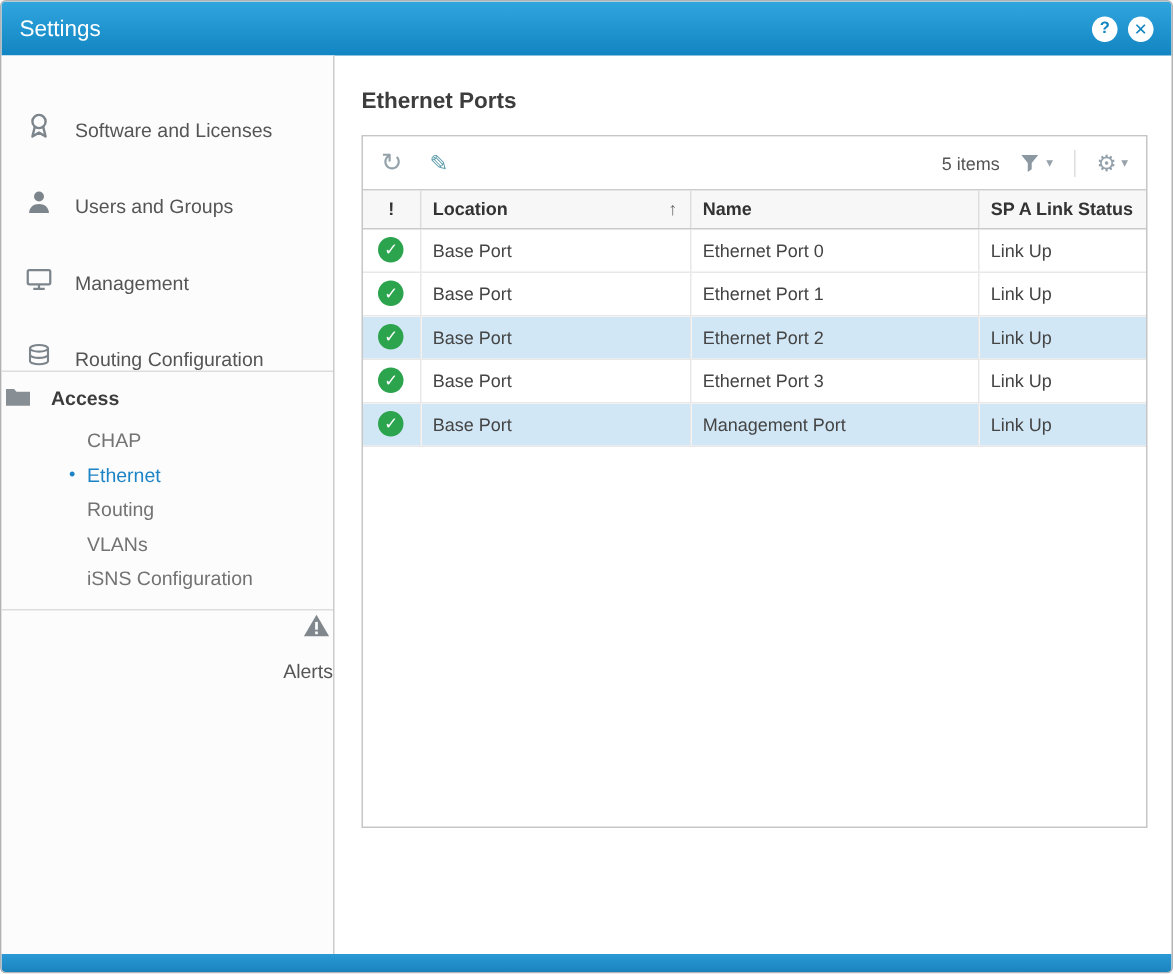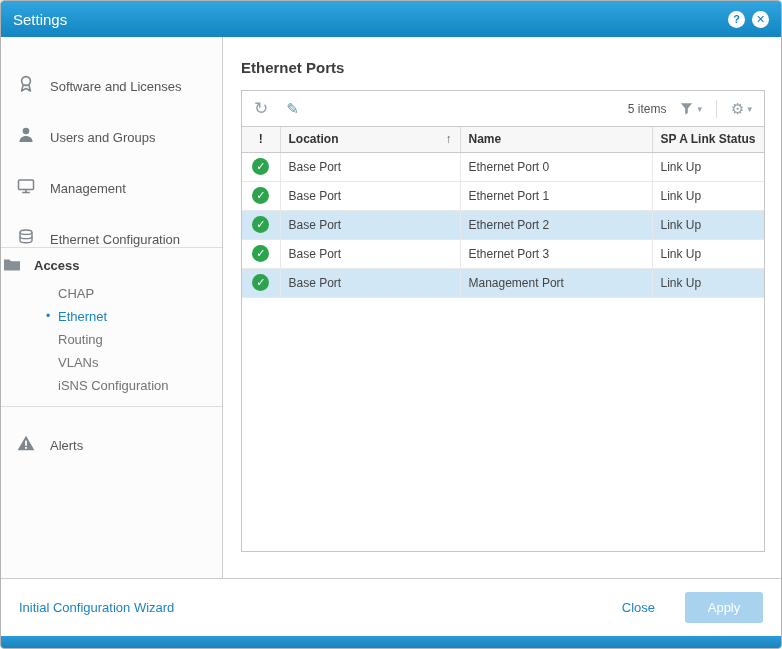--- a/index.html
+++ b/index.html
@@ -51,21 +51,21 @@
     height:34px; display:flex; align-items:center; gap:11px;
     font-size:13px; font-weight:bold; color:#3c3c3c; cursor:pointer;
   }
   .sub-item {
     height:23px; line-height:23px; padding-left:57px;
     font-size:13px; color:#737373; cursor:pointer; position:relative;
   }
   .sub-item.selected { color:#1c84c6; }
   .sub-bullet { position:absolute; left:45px; color:#1c84c6; font-size:12px; }
   .side-spacer { height:9px; }
-  .alerts-item { height:46px; }
+  .alerts-item { height:46px;flex-direction:column; }
   
   .main { flex:1; padding:14px 16px 0 18px; min-width:0; }
   .page-title { font-size:15px; font-weight:bold; color:#3d3d3d; margin:8px 0 14px 0; }
   .panel {
     border:1px solid #c6c6c6; height:462px; background:#fff;
     display:flex; flex-direction:column; overflow:hidden;
   }
   .toolbar {
     flex:0 0 36px; border-bottom:1px solid #cccccc;
     display:flex; align-items:center; padding:0 12px; gap:18px;
@@ -166,21 +166,21 @@
       </div>
 
       <div class="side-item">
         <span class="side-icon">
           <svg width="20" height="20" viewBox="0 0 20 20">
             <ellipse cx="10" cy="5.2" rx="6" ry="2.2" fill="none" stroke="#7d858c" stroke-width="1.4"></ellipse>
             <path d="M4 5.2 v4.2 c0 1.2 2.7 2.2 6 2.2 s6 -1 6 -2.2 v-4.2" fill="none" stroke="#7d858c" stroke-width="1.4"></path>
             <path d="M4 9.4 v4.2 c0 1.2 2.7 2.2 6 2.2 s6 -1 6 -2.2 v-4.2" fill="none" stroke="#7d858c" stroke-width="1.4"></path>
           </svg>
         </span>
-        <span>Ethernet Configuration</span>
+        <span>Routing Configuration</span>
       </div>
 
 
       <div class="divider"></div>
 
       <div class="access-header">
         <span class="side-icon">
           <svg width="20" height="20" viewBox="0 0 20 20">
             <path d="M2 15.5 V4.4 h5.4 l1.6 1.8 H18 v9.3 Z" fill="#878e94"></path>
           </svg>
@@ -310,22 +310,15 @@
               <td>Management Port</td>
               <td>Link Up</td>
             </tr>
           </tbody>
         </table>
 
       </div>
     </main>
   </div>
 
-  <div class="footer">
-    <a class="link">Initial Configuration Wizard</a>
-    <div class="footer-right">
-      <a class="link">Close</a>
-      <button class="apply-btn" disabled="">Apply</button>
-    </div>
-  </div>
 
   <div class="bottom-strip"></div>
 </div>
 
 </body></html>

